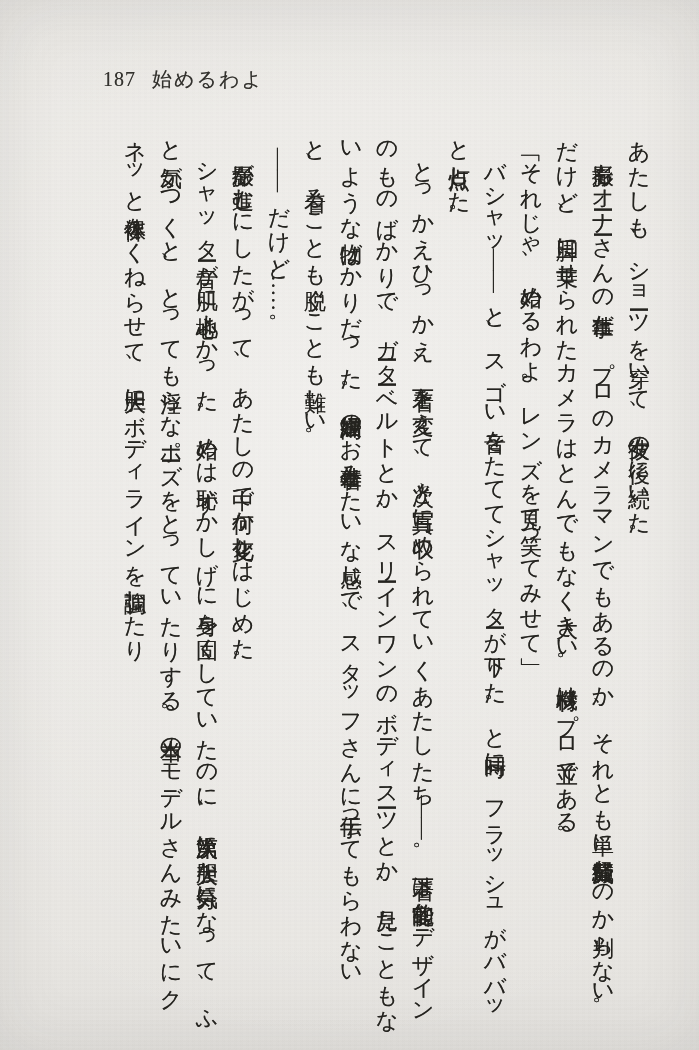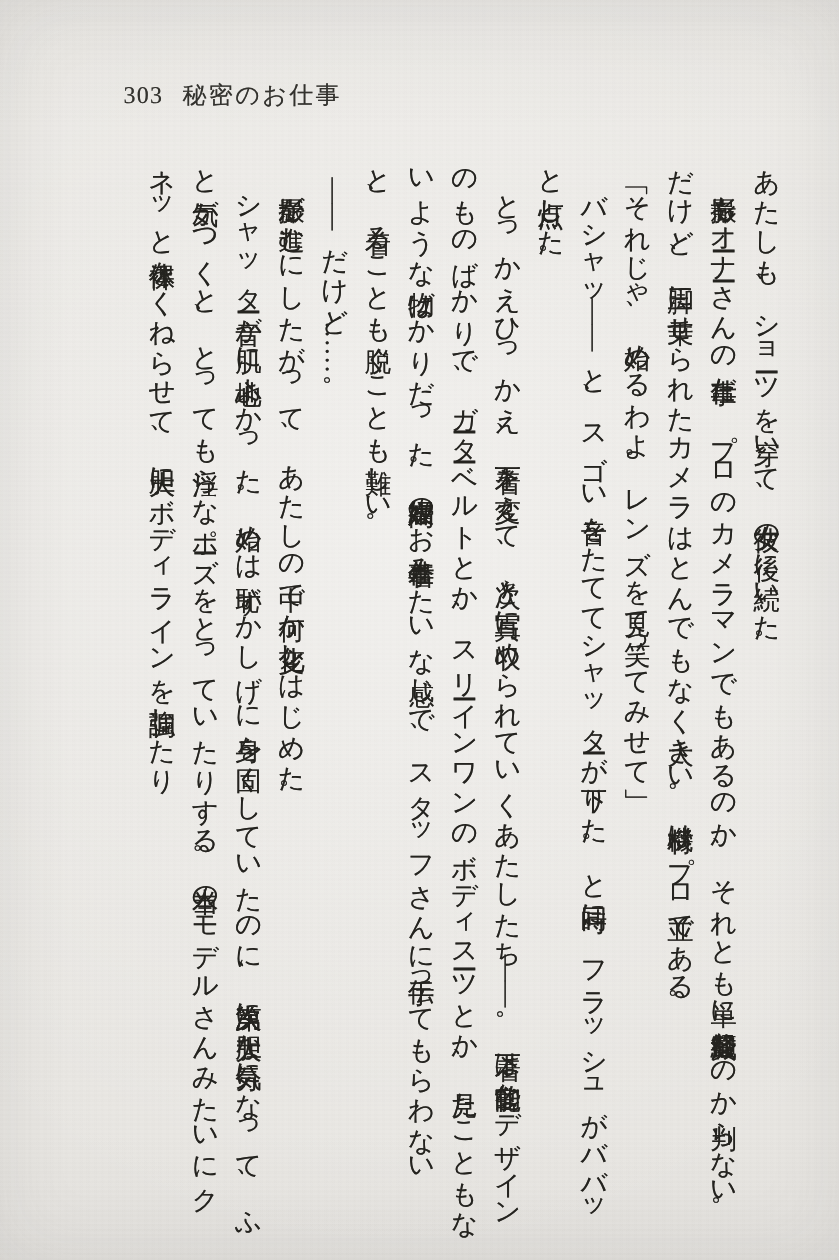--- a/index.html
+++ b/index.html
@@ -62,21 +62,21 @@
     text-indent: 1em;
   }
   .text-block p.no-indent { text-indent: 0; }
 </style>
 </head>
 <body>
 
 <div class="page">
 
   <div class="running-header">
-    <span class="page-num">303</span><span>秘密のお仕事</span>
+    <span class="page-num">187</span><span>始めるわよ</span>
   </div>
 
   <div class="text-block">
     <p class="no-indent">あたしも、ショーツを穿いて、彼女の後に続いた。</p>
     <p>撮影もオーナーさんの仕事だ。プロのカメラマンでもあるのか、それとも単に経費節減なのか判らない。だけど、三脚に乗せられたカメラはとんでもなく大きい。機材はプロ並である。</p>
     <p>「それじゃ、始めるわよ。レンズを見て笑ってみせて」</p>
     <p>バシャッ――と、スゴい音をたててシャッターが下りた。と同時に、フラッシュがババッと点灯した。</p>
     <p>とっかえひっかえ、下着を変えて、次々と写真に収められていくあたしたち――。下着は官能的なデザインのものばかりで、ガーターベルトとか、スリーインワンのボディスーツとか、見たこともないような物ばかりだった。高級娼婦のお仕事着みたいな感じで、スタッフさんに手伝ってもらわないと、着ることも脱ぐことも難しい。</p>
     <p>――だけど……。</p>
     <p>撮影が進むにしたがって、あたしの中で何か変化しはじめた。</p>

